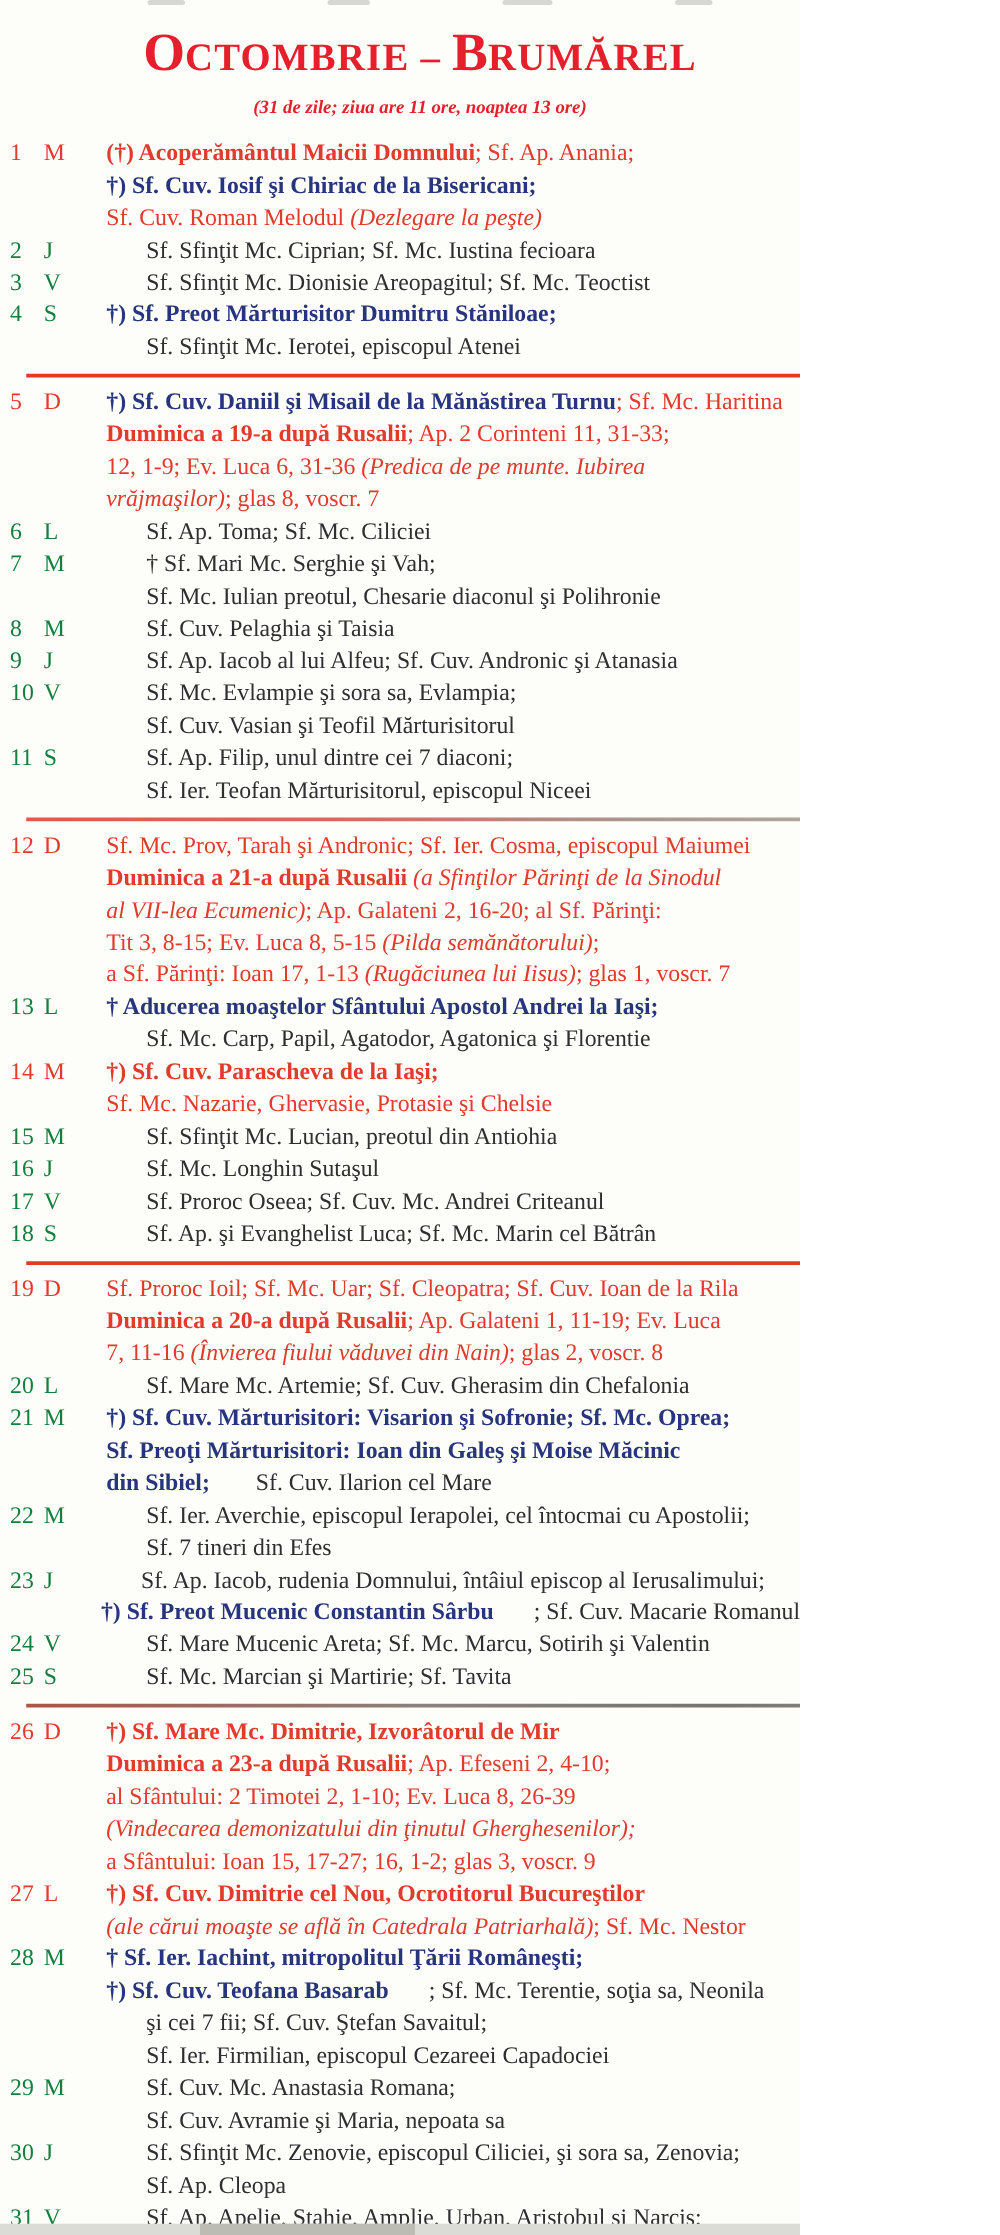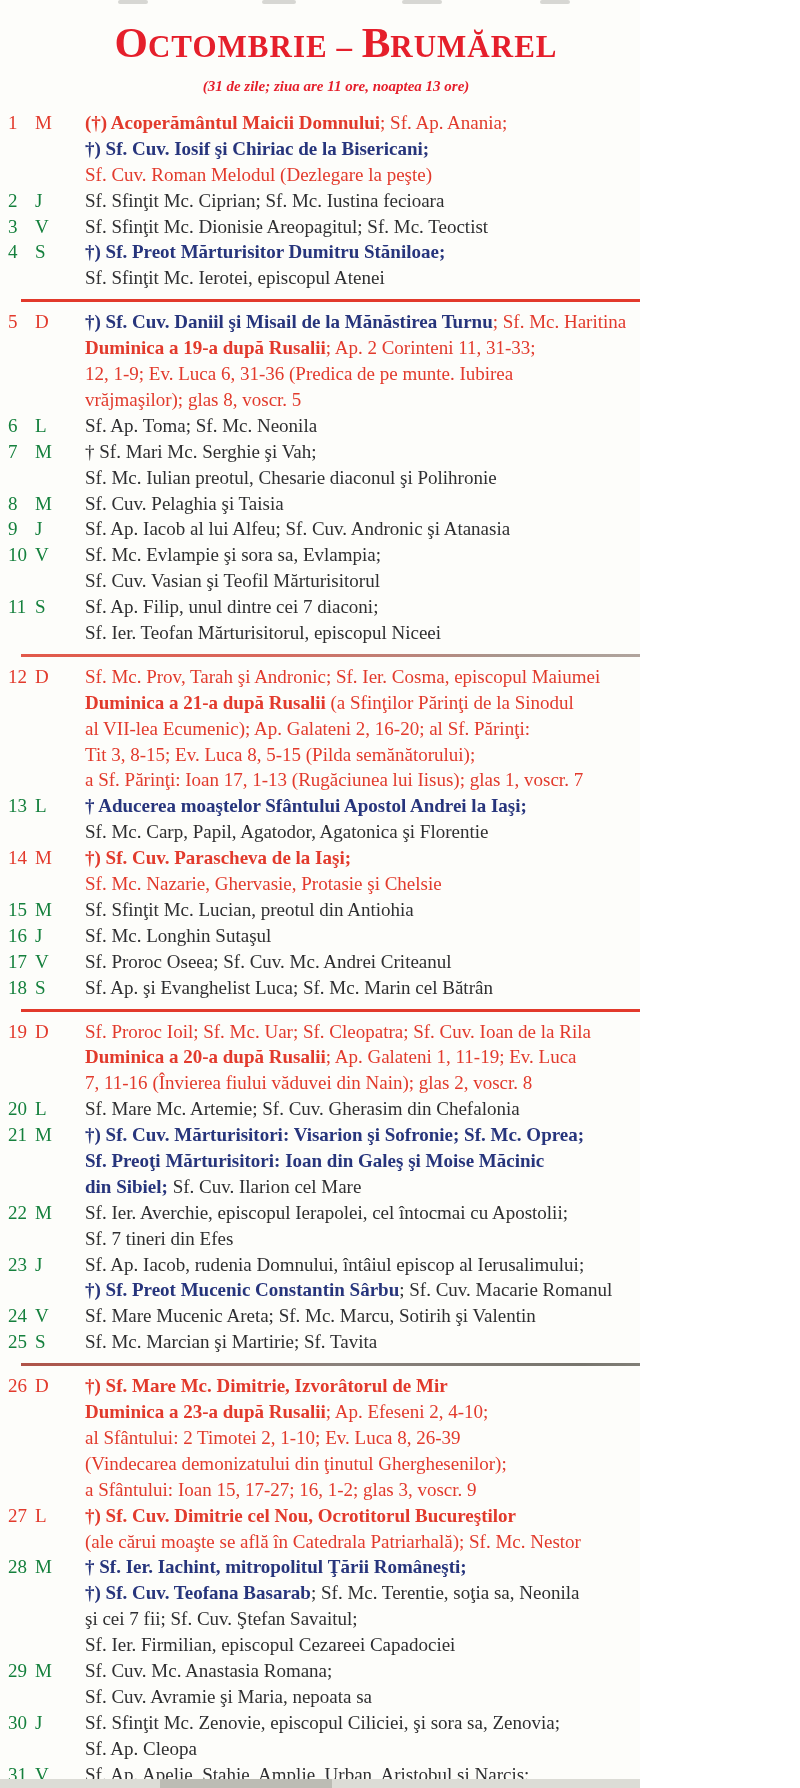--- a/index.html
+++ b/index.html
@@ -16,25 +16,25 @@
   .subtitle{color:#e51f2b;font-style:italic;font-size:15px;margin-top:3px;font-weight:bold;}
   
   .rows{margin-top:15px;}
   .row{display:flex;}
   .day{width:85px;padding-left:8px;box-sizing:border-box;font-size:19px;line-height:25.9px;}
   .day-red{color:#e23a2c;}
   .day-blk{color:#15803d;}
   .day .num{display:inline-block;width:27px;}
   .lines{flex:1;}
   .line{position:relative;height:25.9px;line-height:25.9px;font-size:19px;white-space:nowrap;}
-  .s-k {color:#2f2f31;}
+  .s-k {color:#2f2f31;margin-left:32px;}
   .s-nb{color:#27357c;font-weight:bold;}
   .s-r {color:#e23a2c;}
   .s-rb{color:#e23a2c;font-weight:bold;}
-  .s-ri{color:#e23a2c;}
+  .s-ri{color:#e23a2c;font-style:italic;}
   
   .sep{height:3px;margin:8px 0 7px 21px;width:702px;}
   .sep-red{background:#e2392b;}
   .sep-fade{background:linear-gradient(90deg,#e2594a,#d8685c 35%,#a7988f 70%,#b7aca6);}
   .sep-gray{background:linear-gradient(90deg,#b05348,#8a827c 45%,#77756d 80%,#8f8d85);}
   
   .icon{position:absolute;left:620px;top:4px;width:17px;height:17px;border-radius:50%;box-sizing:border-box;}
   .icon-moon-new{border:1.5px solid #a9aca0;background:radial-gradient(circle at 50% 58%,#dce4ae 0 24%,#fcfcf6 62%);}
   .icon-moon-first{border:1.5px solid #474c4c;background:linear-gradient(90deg,#ffffff 0 46%,#454b4b 46%);}
   .icon-moon-full{background:#2f3535;border:1px solid #2f3535;}
@@ -99,27 +99,27 @@
           <div class="line"><span class="s-k">Sf. Sfinţit Mc. Ierotei, episcopul Atenei</span></div>
         </div>
       </div>
       <div class="sep sep-red"></div>
       <div class="row">
         <div class="day day-red"><span class="num">5</span><span>D</span></div>
         <div class="lines">
           <div class="line"><span class="s-nb">†) Sf. Cuv. Daniil şi Misail de la Mănăstirea Turnu</span><span class="s-r">; </span><span class="s-r">Sf. Mc. Haritina</span></div>
           <div class="line"><span class="s-rb">Duminica a 19-a după Rusalii</span><span class="s-r">; Ap. 2 Corinteni 11, 31-33;</span></div>
           <div class="line"><span class="s-r">12, 1-9; Ev. Luca 6, 31-36 </span><span class="s-ri">(Predica de pe munte. Iubirea</span></div>
-          <div class="line"><span class="s-ri">vrăjmaşilor)</span><span class="s-r">; glas 8, voscr. 5</span></div>
+          <div class="line"><span class="s-ri">vrăjmaşilor)</span><span class="s-r">; glas 8, voscr. 7</span></div>
         </div>
       </div>
       <div class="row">
         <div class="day day-blk"><span class="num">6</span><span>L</span></div>
         <div class="lines">
-          <div class="line"><span class="s-k">Sf. Ap. Toma; Sf. Mc. Neonila</span></div>
+          <div class="line"><span class="s-k">Sf. Ap. Toma; Sf. Mc. Ciliciei</span></div>
         </div>
       </div>
       <div class="row">
         <div class="day day-blk"><span class="num">7</span><span>M</span></div>
         <div class="lines">
           <div class="line"><span class="s-k">† Sf. Mari Mc. Serghie şi Vah;</span><span class="icon icon-moon-new"></span></div>
           <div class="line"><span class="s-k">Sf. Mc. Iulian preotul, Chesarie diaconul şi Polihronie</span></div>
         </div>
       </div>
       <div class="row">

